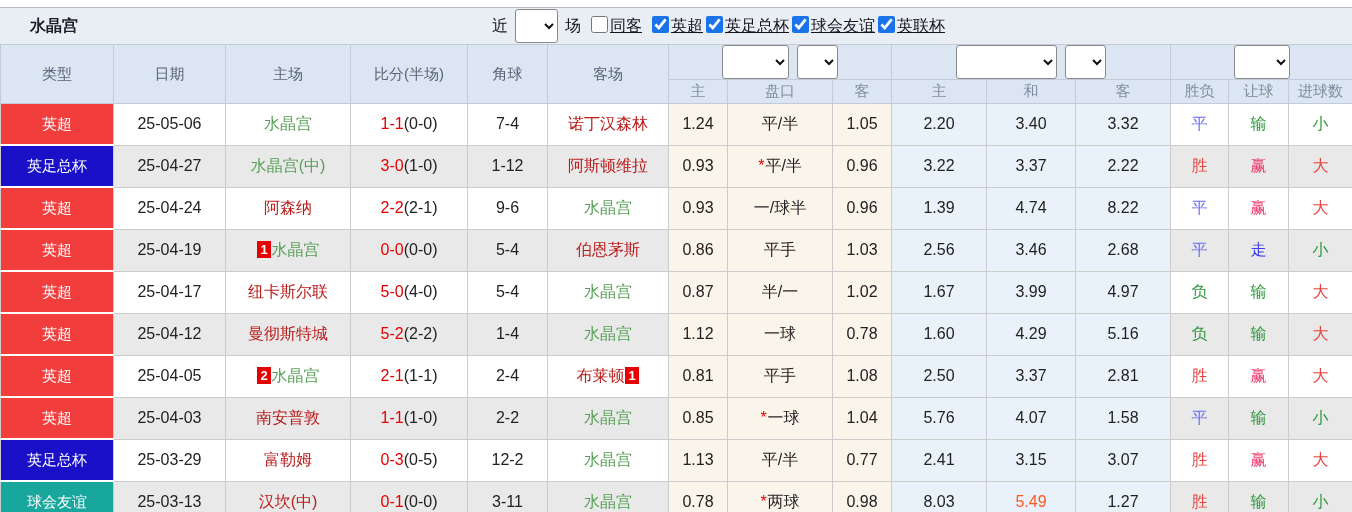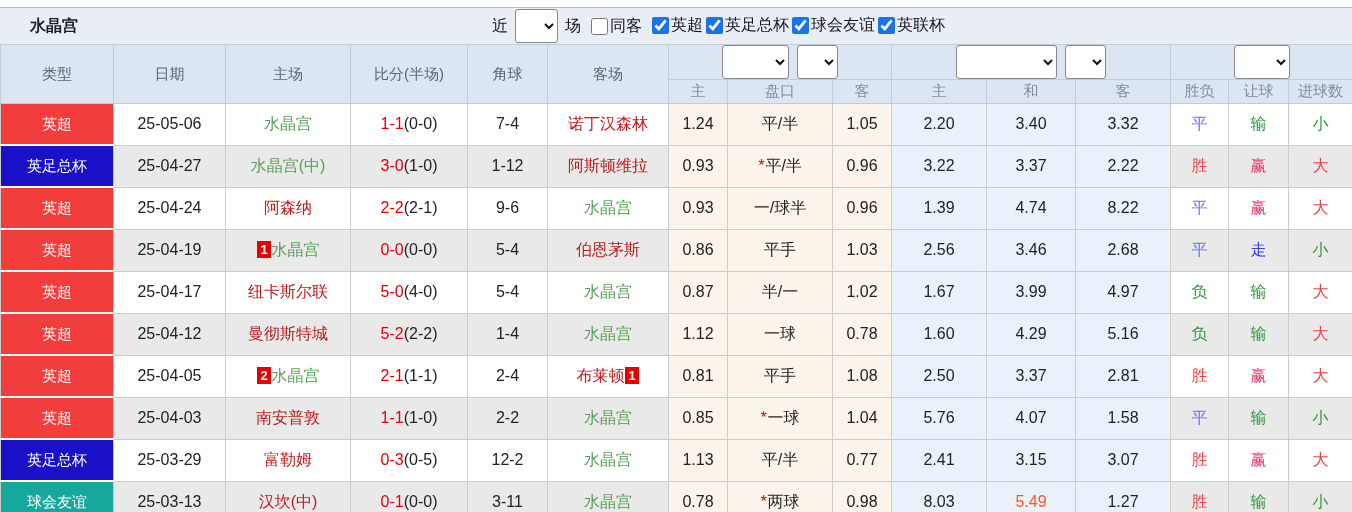--- a/index.html
+++ b/index.html
@@ -1,21 +1,21 @@
 <!DOCTYPE html>
 <html><head>
 <meta charset="utf-8">
 <style>
   html,body{margin:0;padding:0;background:#fff;font-family:"Liberation Sans","DejaVu Sans",sans-serif;}
   .page{width:1352px;height:512px;overflow:hidden;background:#fff;}
   .top-strip{height:7px;background:#fff;}
   .titlebar{height:36px;background:#e9edf4;border-top:1px solid #b2bac6;display:flex;align-items:center;position:relative;}
   .title{margin-left:30px;font-weight:bold;font-size:16px;color:#1c1c28;}
   .filters{position:absolute;left:492px;display:flex;align-items:center;font-size:16px;color:#15151f;gap:7px;white-space:nowrap;}
-  .chk{display:inline-flex;align-items:center;margin-left:3px;cursor:pointer;}
+  .chk{display:inline-flex;margin-left:3px;cursor:pointer;text-decoration:underline;}
   .chk input{width:17px;height:17px;accent-color:#1a73e8;margin:0 2px 0 0;}
   .sel{font-size:15px;height:26px;border:1px solid #898989;border-radius:3px;background:#fff;padding:16px 2px;color:#111;font-family:inherit;}
   table.grid{border-collapse:collapse;table-layout:fixed;width:1352px;border-left:1px solid #c9cdd3;border-right:1px solid #c9cdd3;}
   thead th{background:#dbe6f2;border:1px solid #c2cbd8;font-weight:normal;color:#5c6576;font-size:15px;padding:0;}
   tr.h1 th{height:33px;}
   tr.h2 th{height:23px;color:#828ca0;}
   .selwrap{display:flex;justify-content:center;align-items:center;gap:8px;}
   tbody td{border:1px solid #cccccc;height:40px;text-align:center;font-size:16px;color:#222;background:#fff;padding:0;overflow:hidden;}
   tbody tr.alt td{background:#e9e9e9;}
   tbody tr td.cream{background:#faf4ea;}

